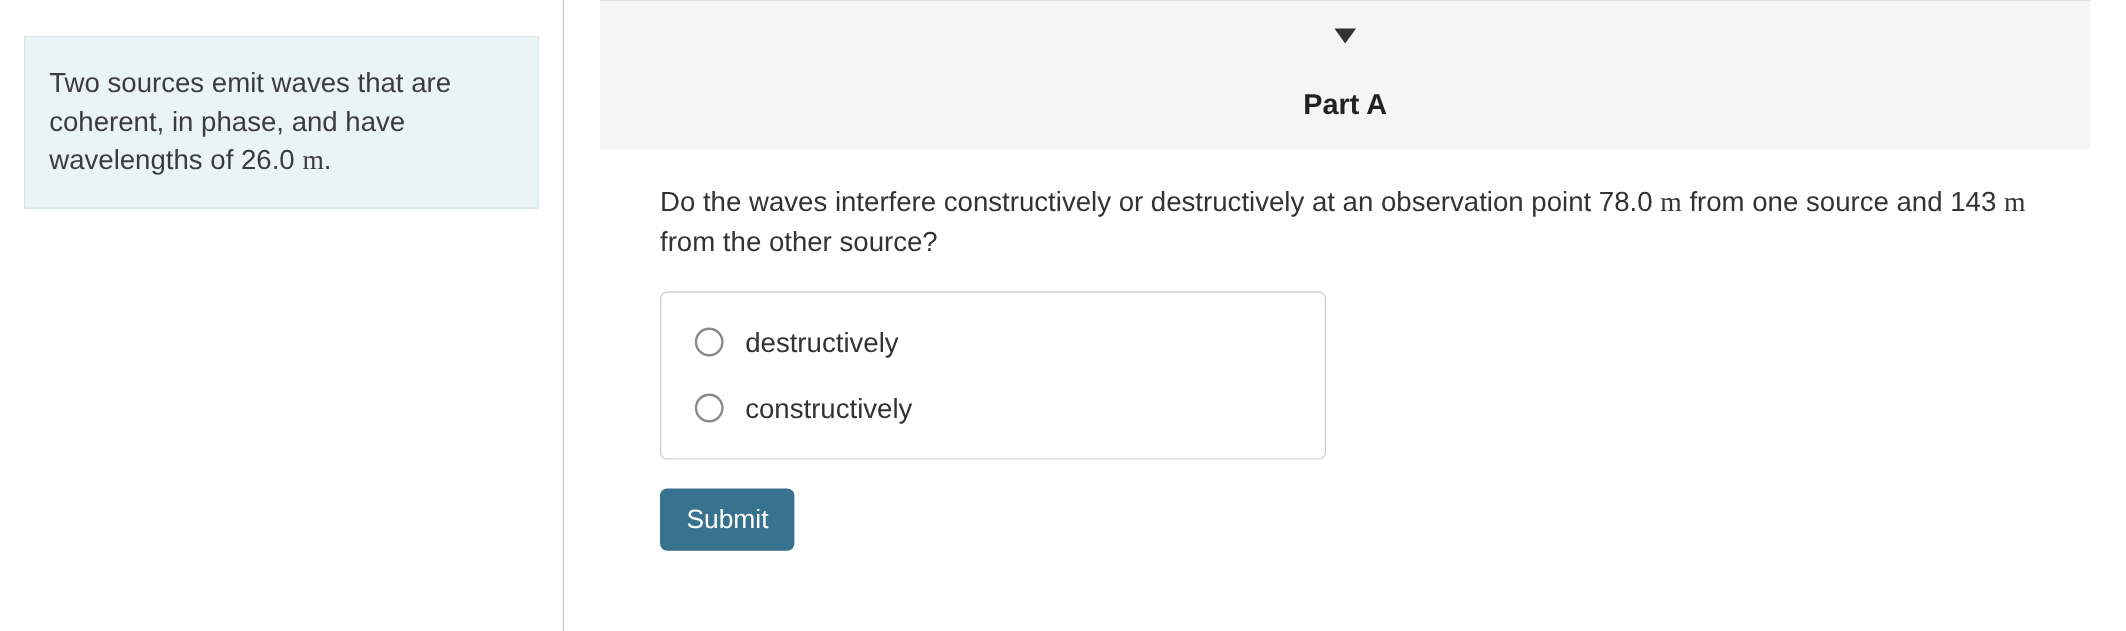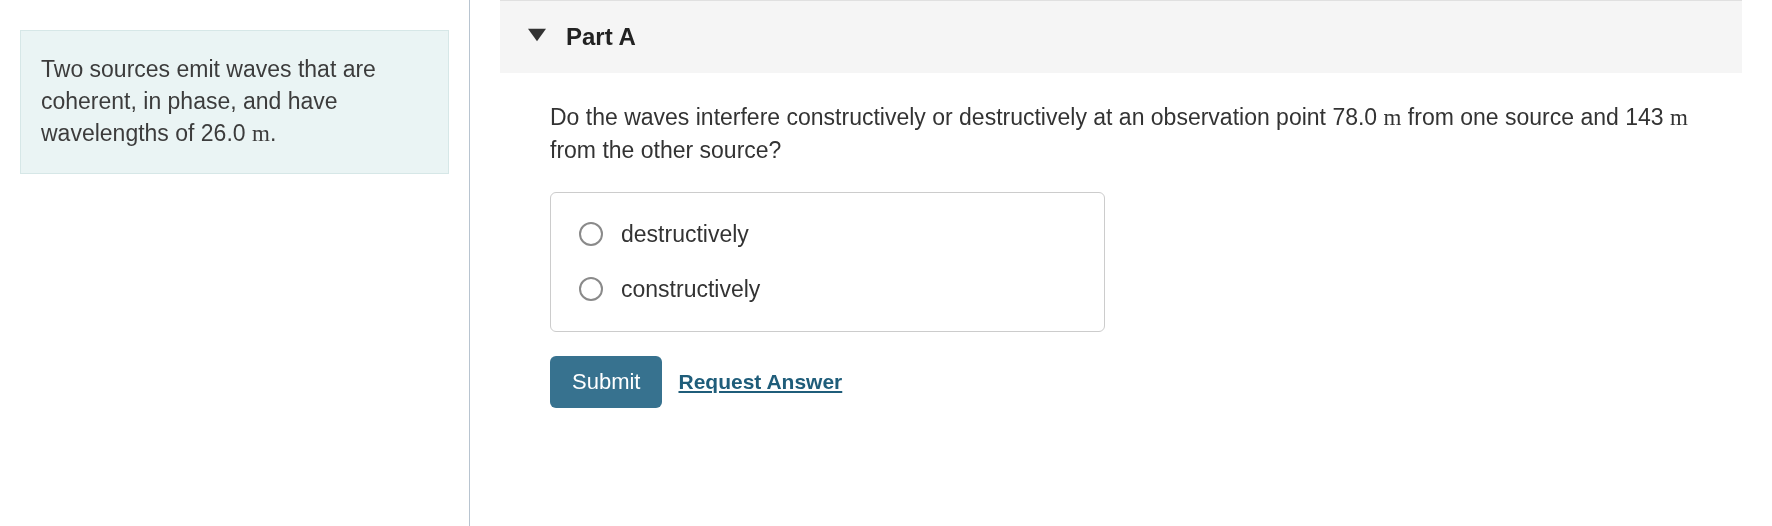--- a/index.html
+++ b/index.html
@@ -32,22 +32,23 @@
   .right-panel {
     flex: 1;
     padding: 0 30px 30px 30px;
   }
   .part-header {
     background: #f5f5f5;
     border-top: 1px solid #e0e0e0;
     padding: 22px 28px;
     display: flex;
     align-items: center;
-    gap: 20px;
+    gap: 32px;
     margin-bottom: 28px;
+    flex-direction: column;
   }
   .collapse-icon svg {
     width: 18px;
     height: 14px;
     fill: #333;
   }
   .part-title {
     font-size: 24px;
     font-weight: bold;
     color: #222;
@@ -143,20 +144,19 @@
           <span class="option-label">destructively</span>
         </div>
         <div class="option">
           <span class="radio"></span>
           <span class="option-label">constructively</span>
         </div>
       </div>
 
       <div class="actions">
         <button class="submit-btn">Submit</button>
-        <a class="request-link">Request Answer</a>
       </div>
 
     </div>
 
   </div>
 
 </div>
 
 </body></html>

